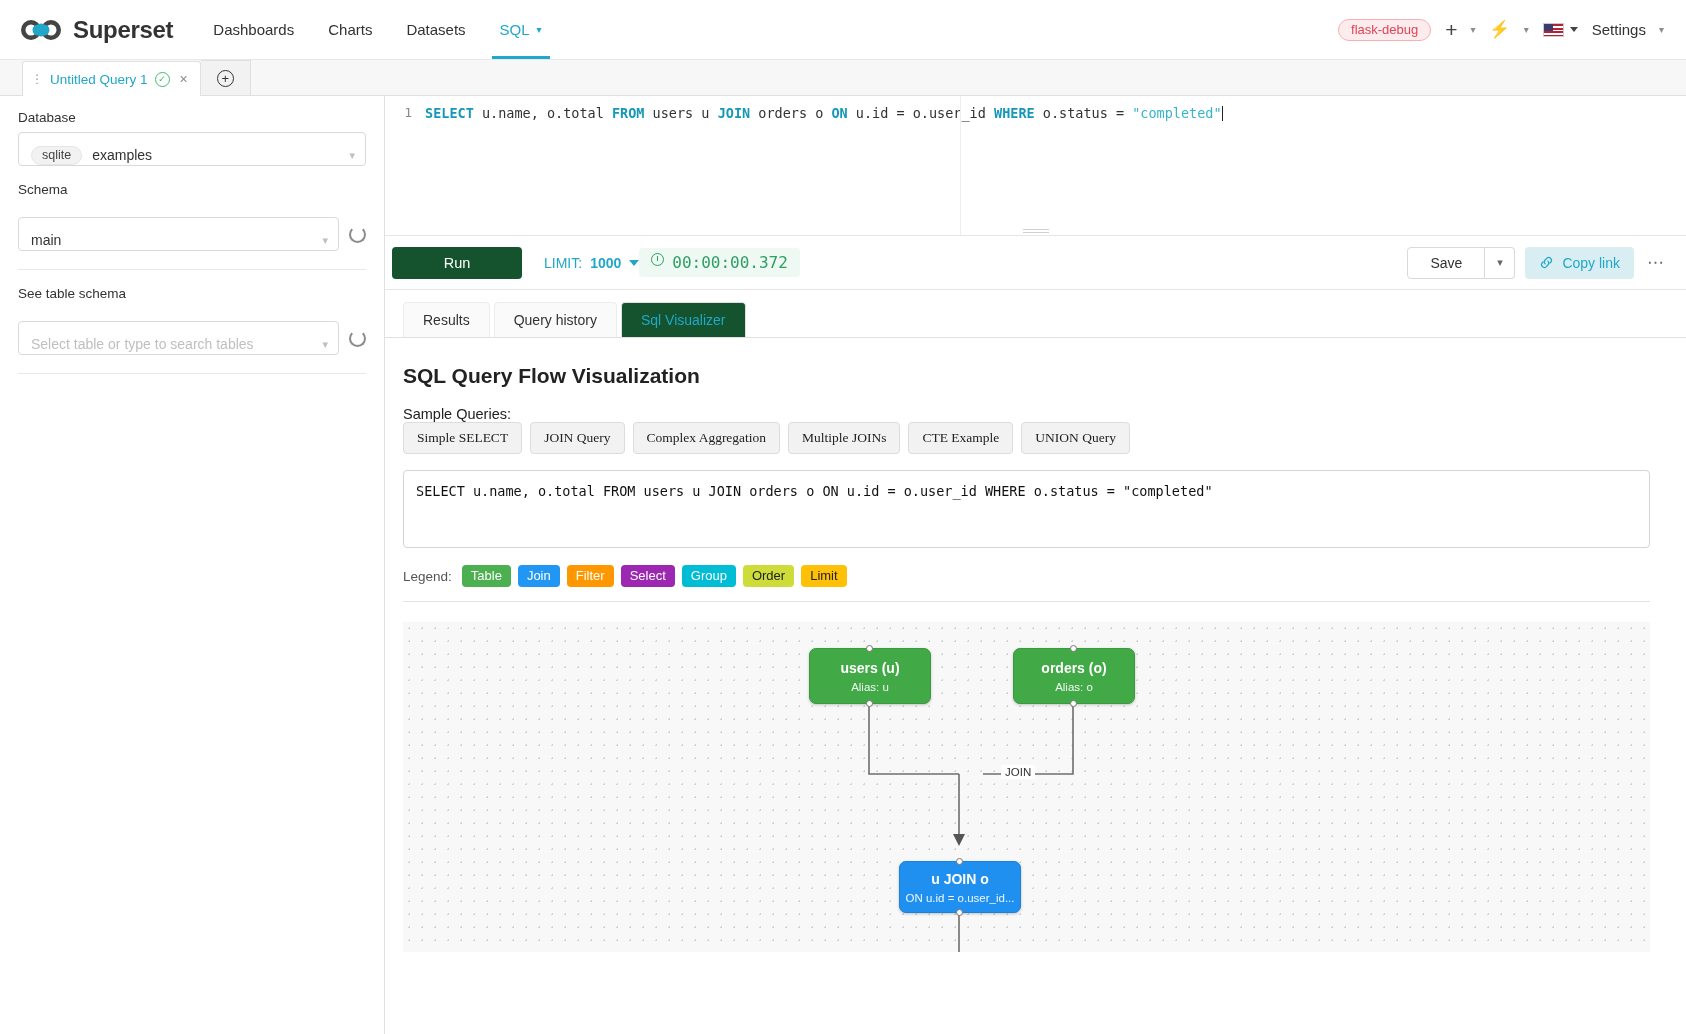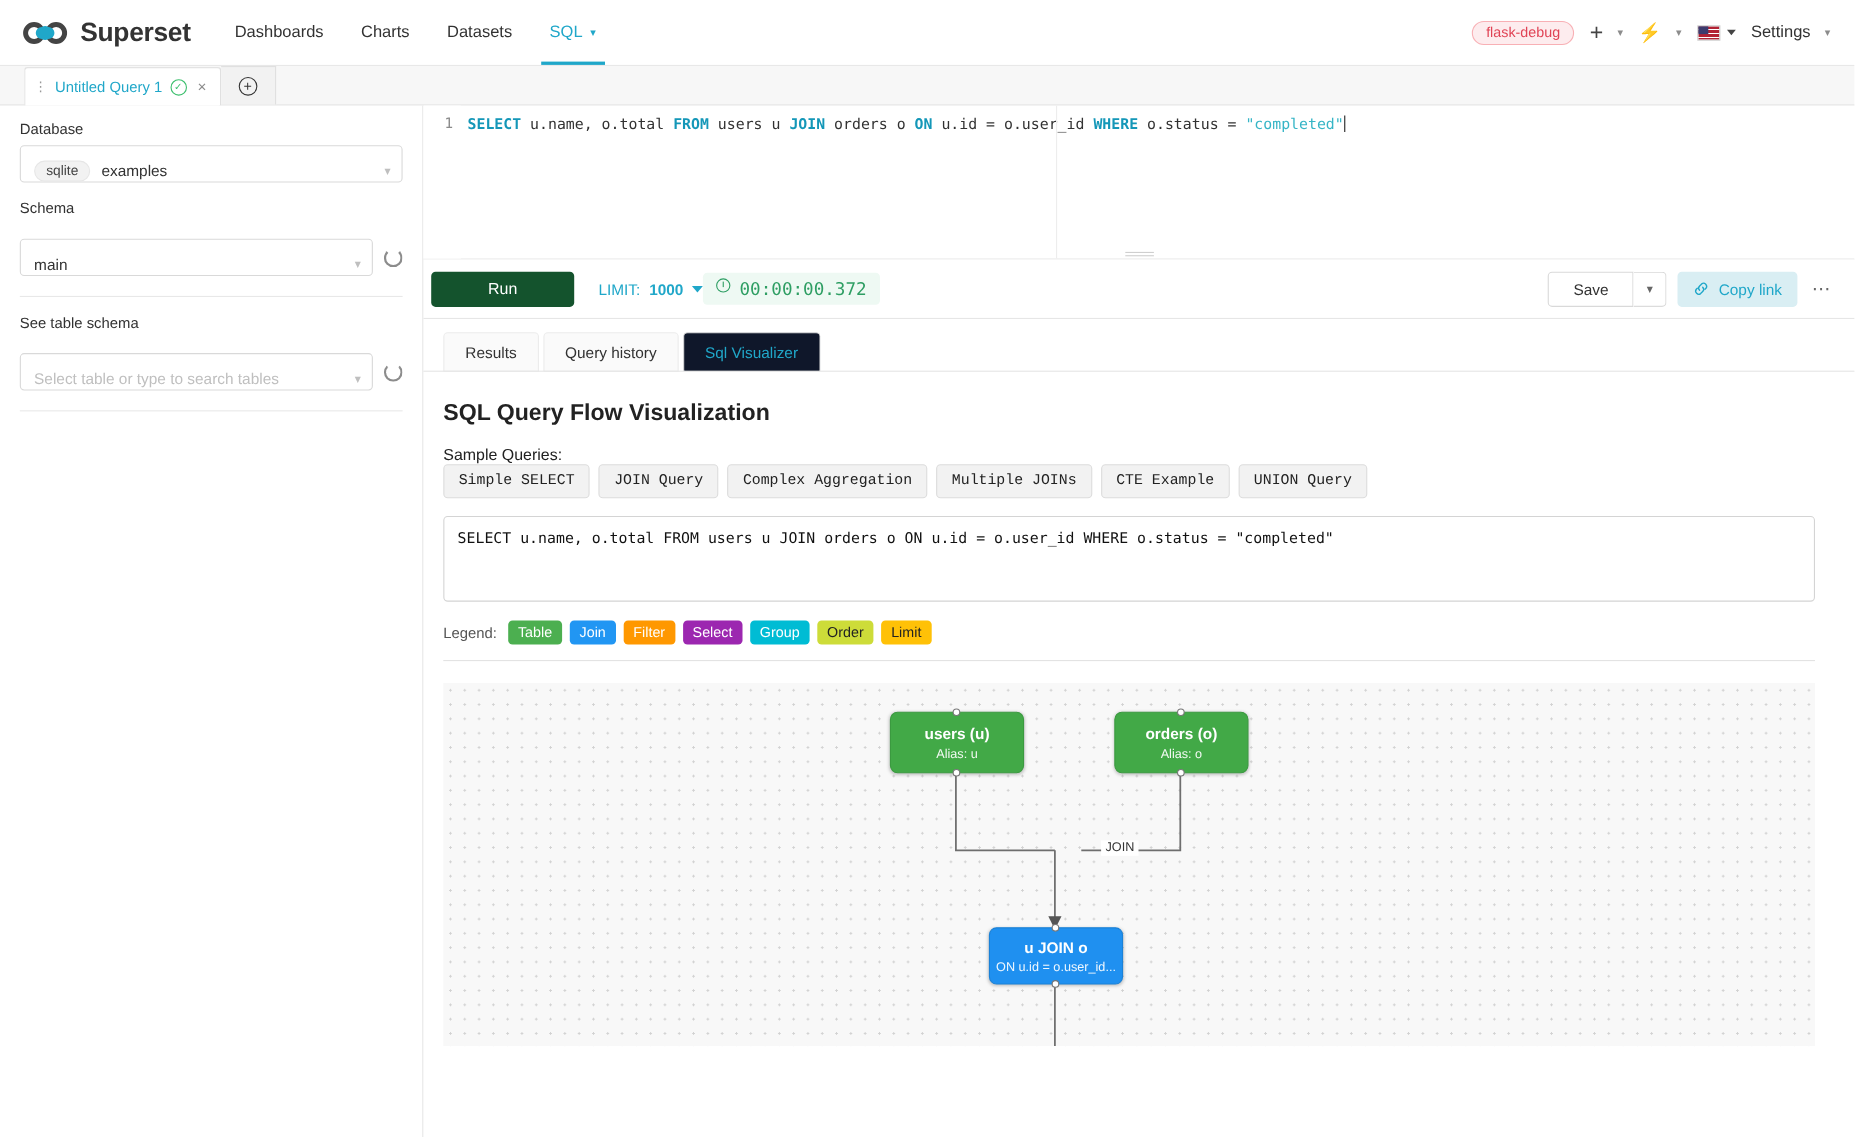--- a/index.html
+++ b/index.html
@@ -160,40 +160,40 @@
     border-top:1px solid #cfcfcf; border-bottom:1px solid #cfcfcf; cursor:row-resize;
   }
 
   
   .res-tabs { display:flex; gap:0; padding:12px 0 0 18px; background:#fff; }
   .res-tab {
     padding:9px 19px; font-size:14px; color:#323232; cursor:pointer;
     border:1px solid transparent; border-radius:4px 4px 0 0; background:#fafafa;
     border-color:#ececec; margin-right:4px;
   }
-  .res-tab.active { background:#0f172a; color:#20a7c9; border-color:#e0e0e0; border-bottom-color:#fff; }
+  .res-tab.active { background:#14532d; color:#20a7c9; border-color:#e0e0e0; border-bottom-color:#fff; }
   .res-tabs-line { height:1px; background:#e0e0e0; margin-top:-1px; }
 
   
   .viz { flex:1; overflow:hidden; background:#fff; padding:26px 36px 0 18px; }
   .viz-title { font-size:21px; font-weight:bold; color:#222; margin:0 0 18px; }
   .chk-row { display:flex; align-items:center; gap:9px; margin-bottom:20px; }
   .chkbox {
     width:15px; height:15px; background:#1b72e8; border-radius:2px; position:relative; cursor:pointer;
   }
   .chkbox::after {
     content:""; position:absolute; left:4.5px; top:1.5px; width:4px; height:8px;
     border:solid #fff; border-width:0 2px 2px 0; transform:rotate(42deg);
   }
   .chk-label { font-size:14.5px; color:#222; }
   .samples-label { font-size:14.5px; color:#222; }
   .sample-row { display:flex; gap:8px; margin-bottom:16px; flex-wrap:wrap; }
   .sample-btn {
     background:#f2f2f2; border:1px solid #dcdcdc; border-radius:4px; padding:7px 13px;
-    font-size:13.5px; color:#222; cursor:pointer; font-family:Liberation Mono, monospace;
+    font-size:13.5px; color:#222; cursor:pointer; font-family:Liberation Serif, serif;
   }
   .sql-box {
     width:100%; height:78px; border:1px solid #d4d4d4; border-radius:4px; resize:none;
     font-family:"DejaVu Sans Mono", monospace; font-size:13.5px; color:#111;
     padding:10px 12px; margin-bottom:14px; background:#fff; line-height:1.5;
   }
   .legend-row { display:flex; align-items:center; gap:7px; padding-bottom:14px;
     border-bottom:1px solid #e3e3e3; }
   .legend-label { font-size:13.5px; color:#555; margin-right:3px; }
   .lg { border-radius:4px; color:#fff; font-size:13px; padding:3px 9px 4px; font-weight:500; }
@@ -415,21 +415,21 @@
 
         <div class="node table" style="left:610px; top:26px; width:122px; height:56px;">
           <span class="port top"></span>
           <div class="n-title">orders (o)</div>
           <div class="n-sub">Alias: o</div>
           <span class="port bottom"></span>
         </div>
 
         <div class="edge-label" style="left:598px; top:143px;">JOIN</div>
 
-        <div class="node join" style="left:496px; top:222px; width:122px; height:52px;">
+        <div class="node join" style="left:496px; top:239px; width:122px; height:52px;">
           <span class="port top"></span>
           <div class="n-title">u JOIN o</div>
           <div class="n-sub">ON u.id = o.user_id...</div>
           <span class="port bottom"></span>
         </div>
       </div>
     </div>
   </div>
 </div>
 

